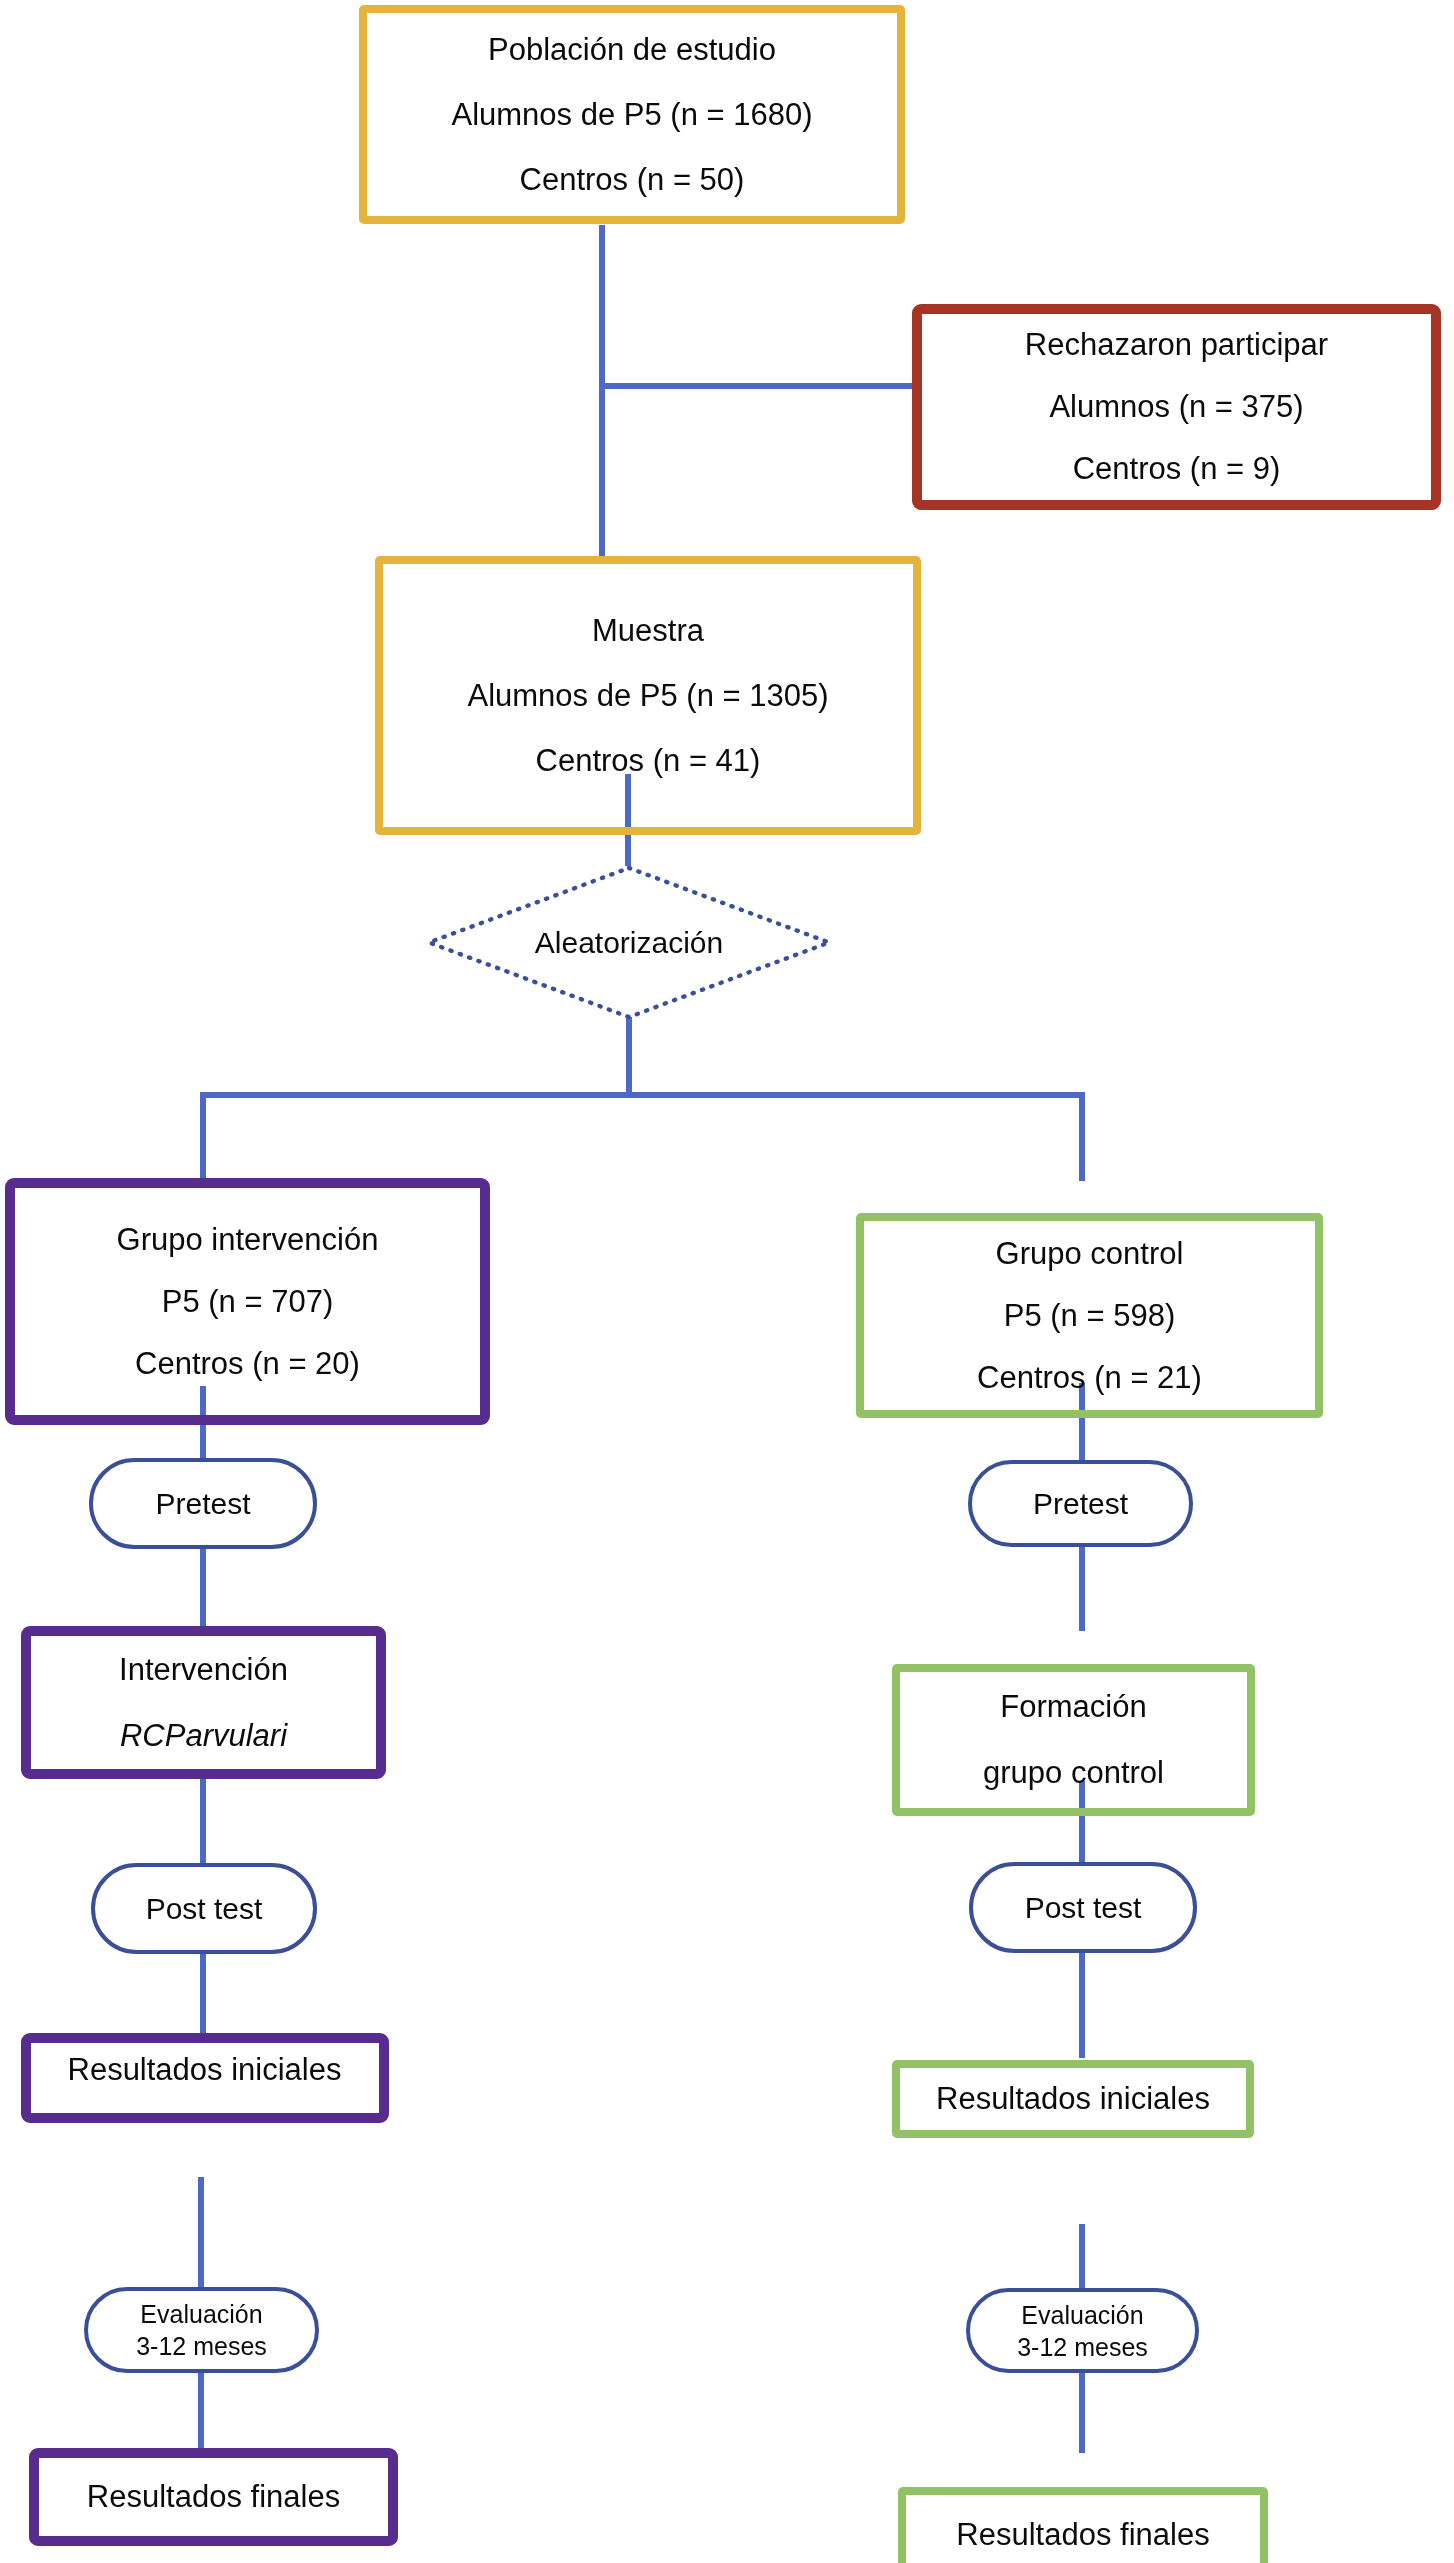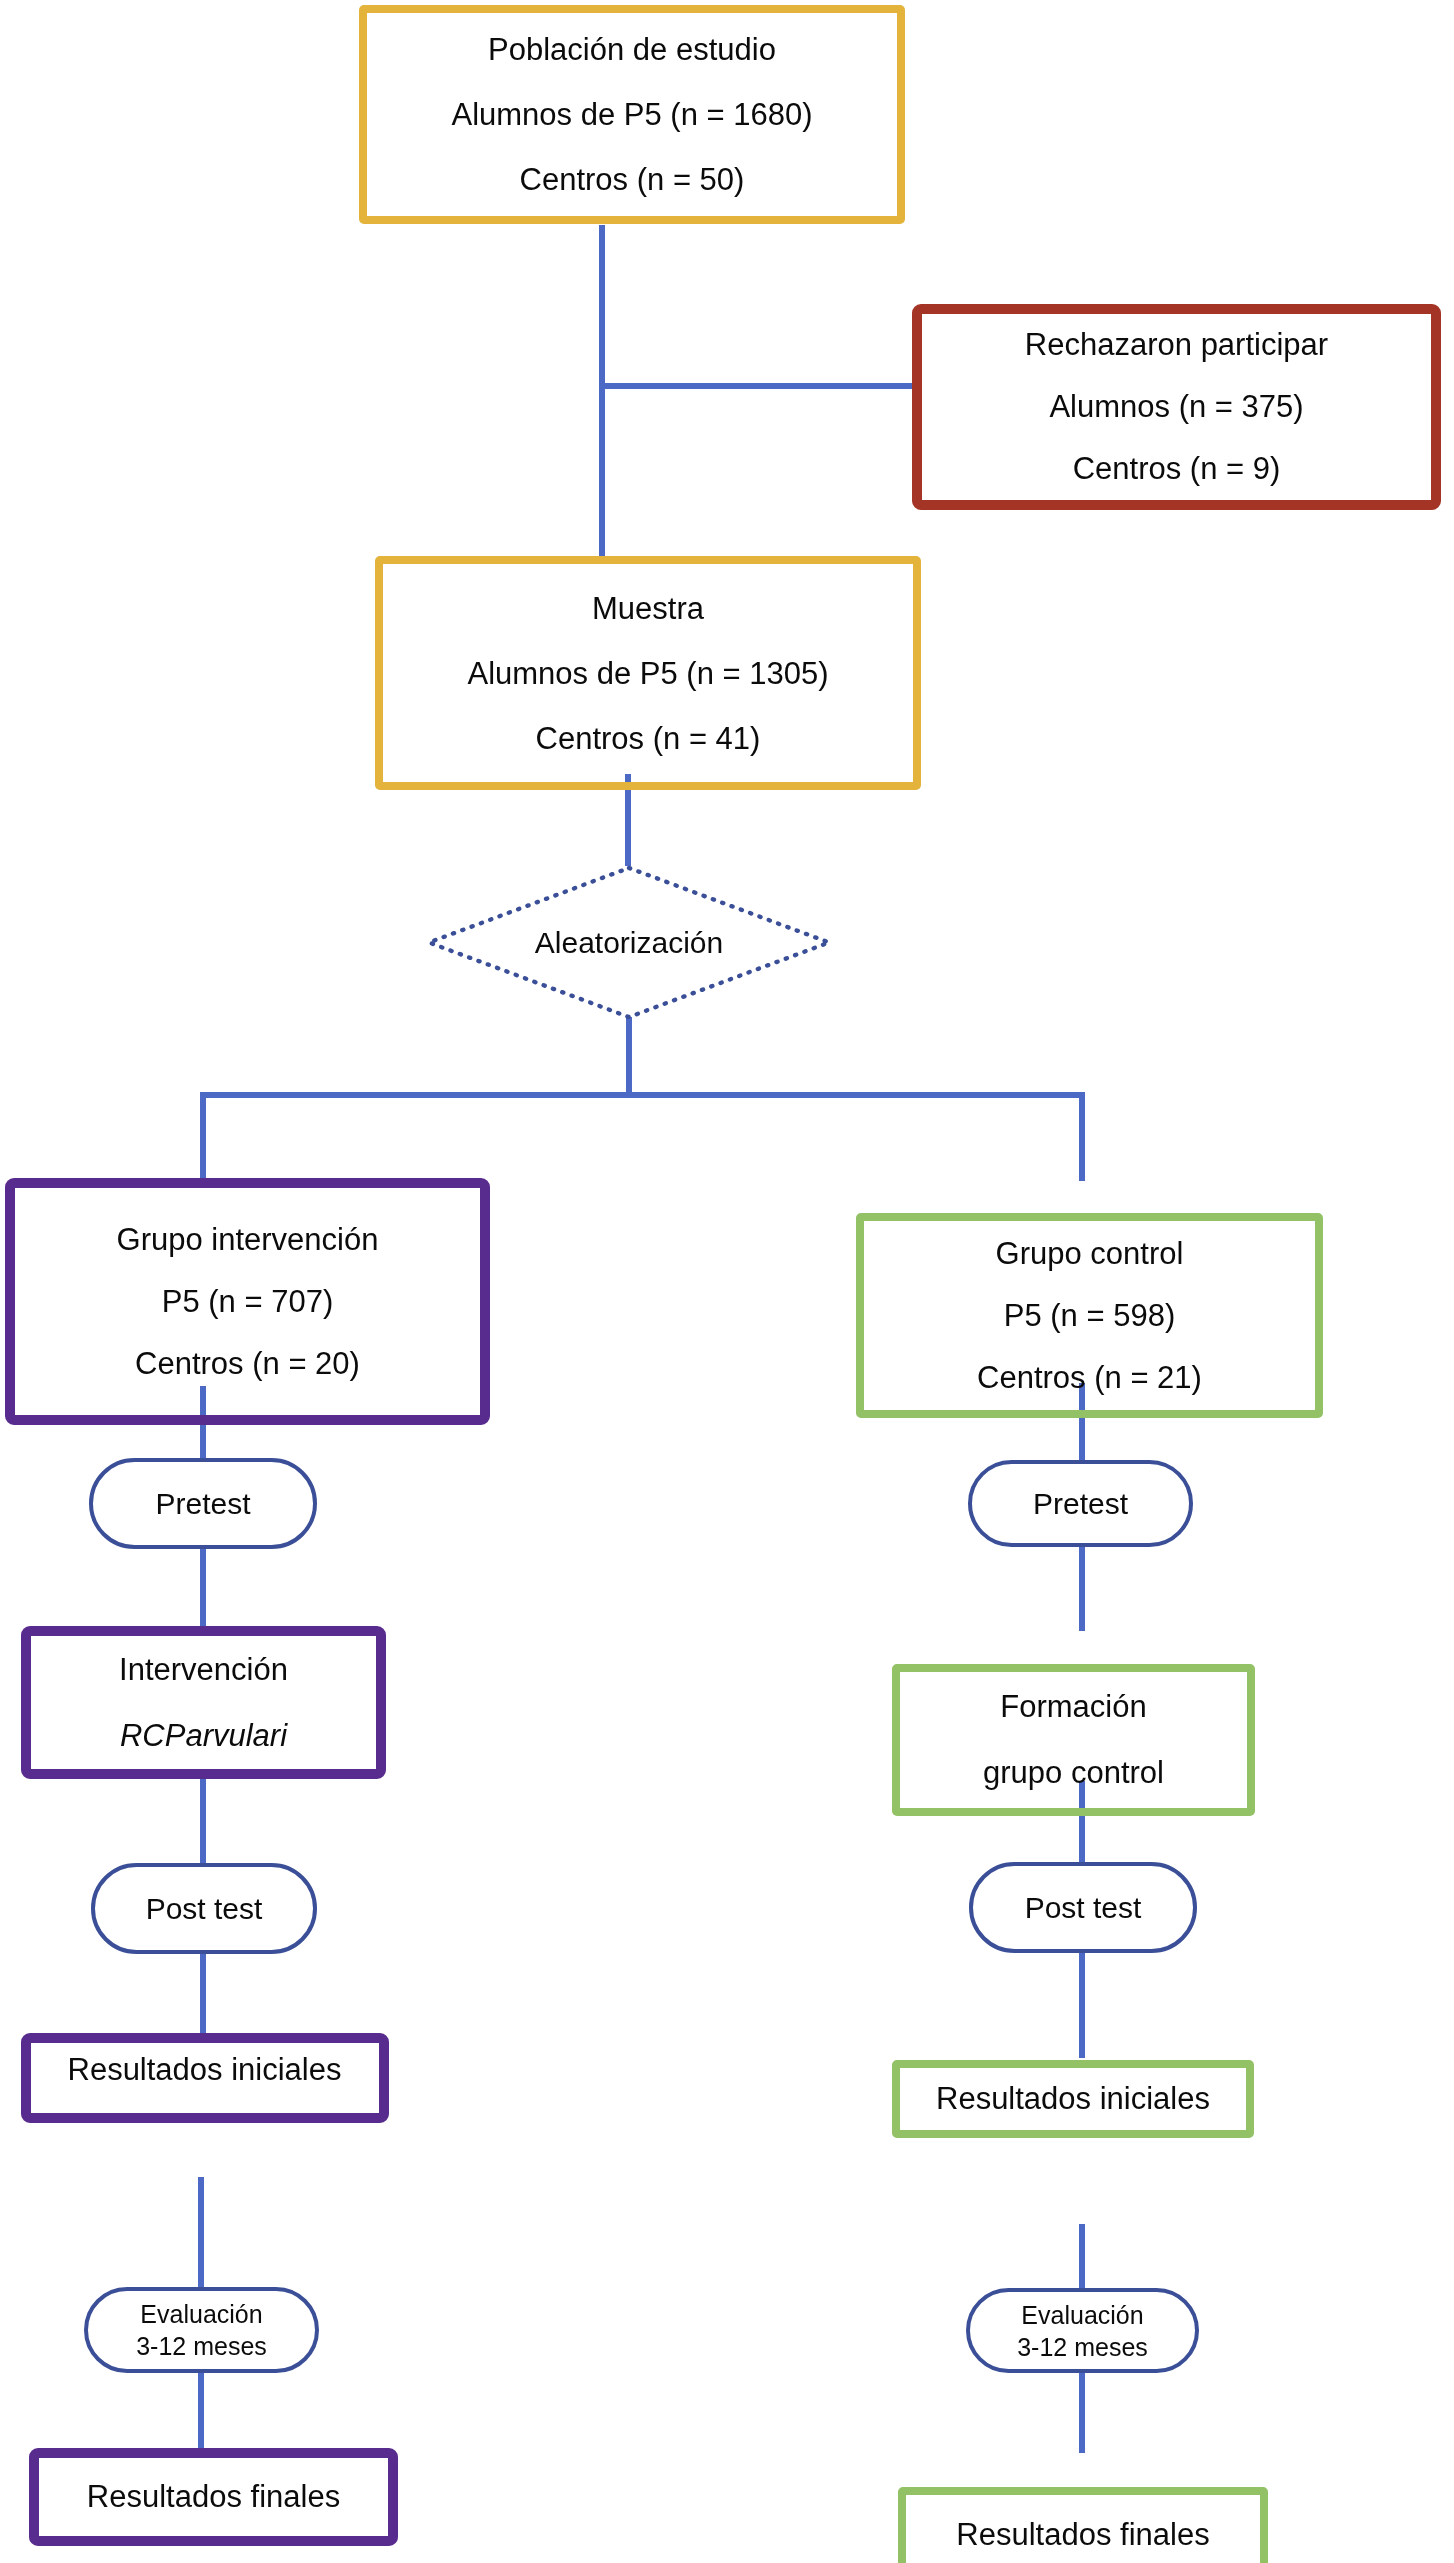--- a/index.html
+++ b/index.html
@@ -75,21 +75,21 @@
     <div>Alumnos de P5 (n = 1680)</div>
     <div>Centros (n = 50)</div>
   </div>
 
   <div class="node rect-thick l3" style="left: 912px; top: 304px; width: 529px; height: 206px; line-height: 62px; border-color: rgb(164, 52, 37);">
     <div>Rechazaron participar</div>
     <div>Alumnos (n = 375)</div>
     <div>Centros (n = 9)</div>
   </div>
 
-  <div class="node rect-gold l3" style="left: 375px; top: 556px; width: 546px; height: 234px; border-color: rgb(227, 179, 59);">
+  <div class="node rect-gold l3" style="left: 375px; top: 556px; width: 546px; height: 279px; border-color: rgb(227, 179, 59);">
     <div>Muestra</div>
     <div>Alumnos de P5 (n = 1305)</div>
     <div>Centros (n = 41)</div>
   </div>
 
   <div class="diamond-wrap" style="left:424px;top:864px;width:410px;height:157px;">
     <svg width="410" height="157" viewBox="0 0 660 252">
       <polygon points="330,6 652,126 330,246 8,126" fill="#ffffff" stroke="#3A4F97" stroke-width="7" stroke-dasharray="2 14" stroke-linecap="round"></polygon>
     </svg>
     <div class="diamond-label">Aleatorización</div>

